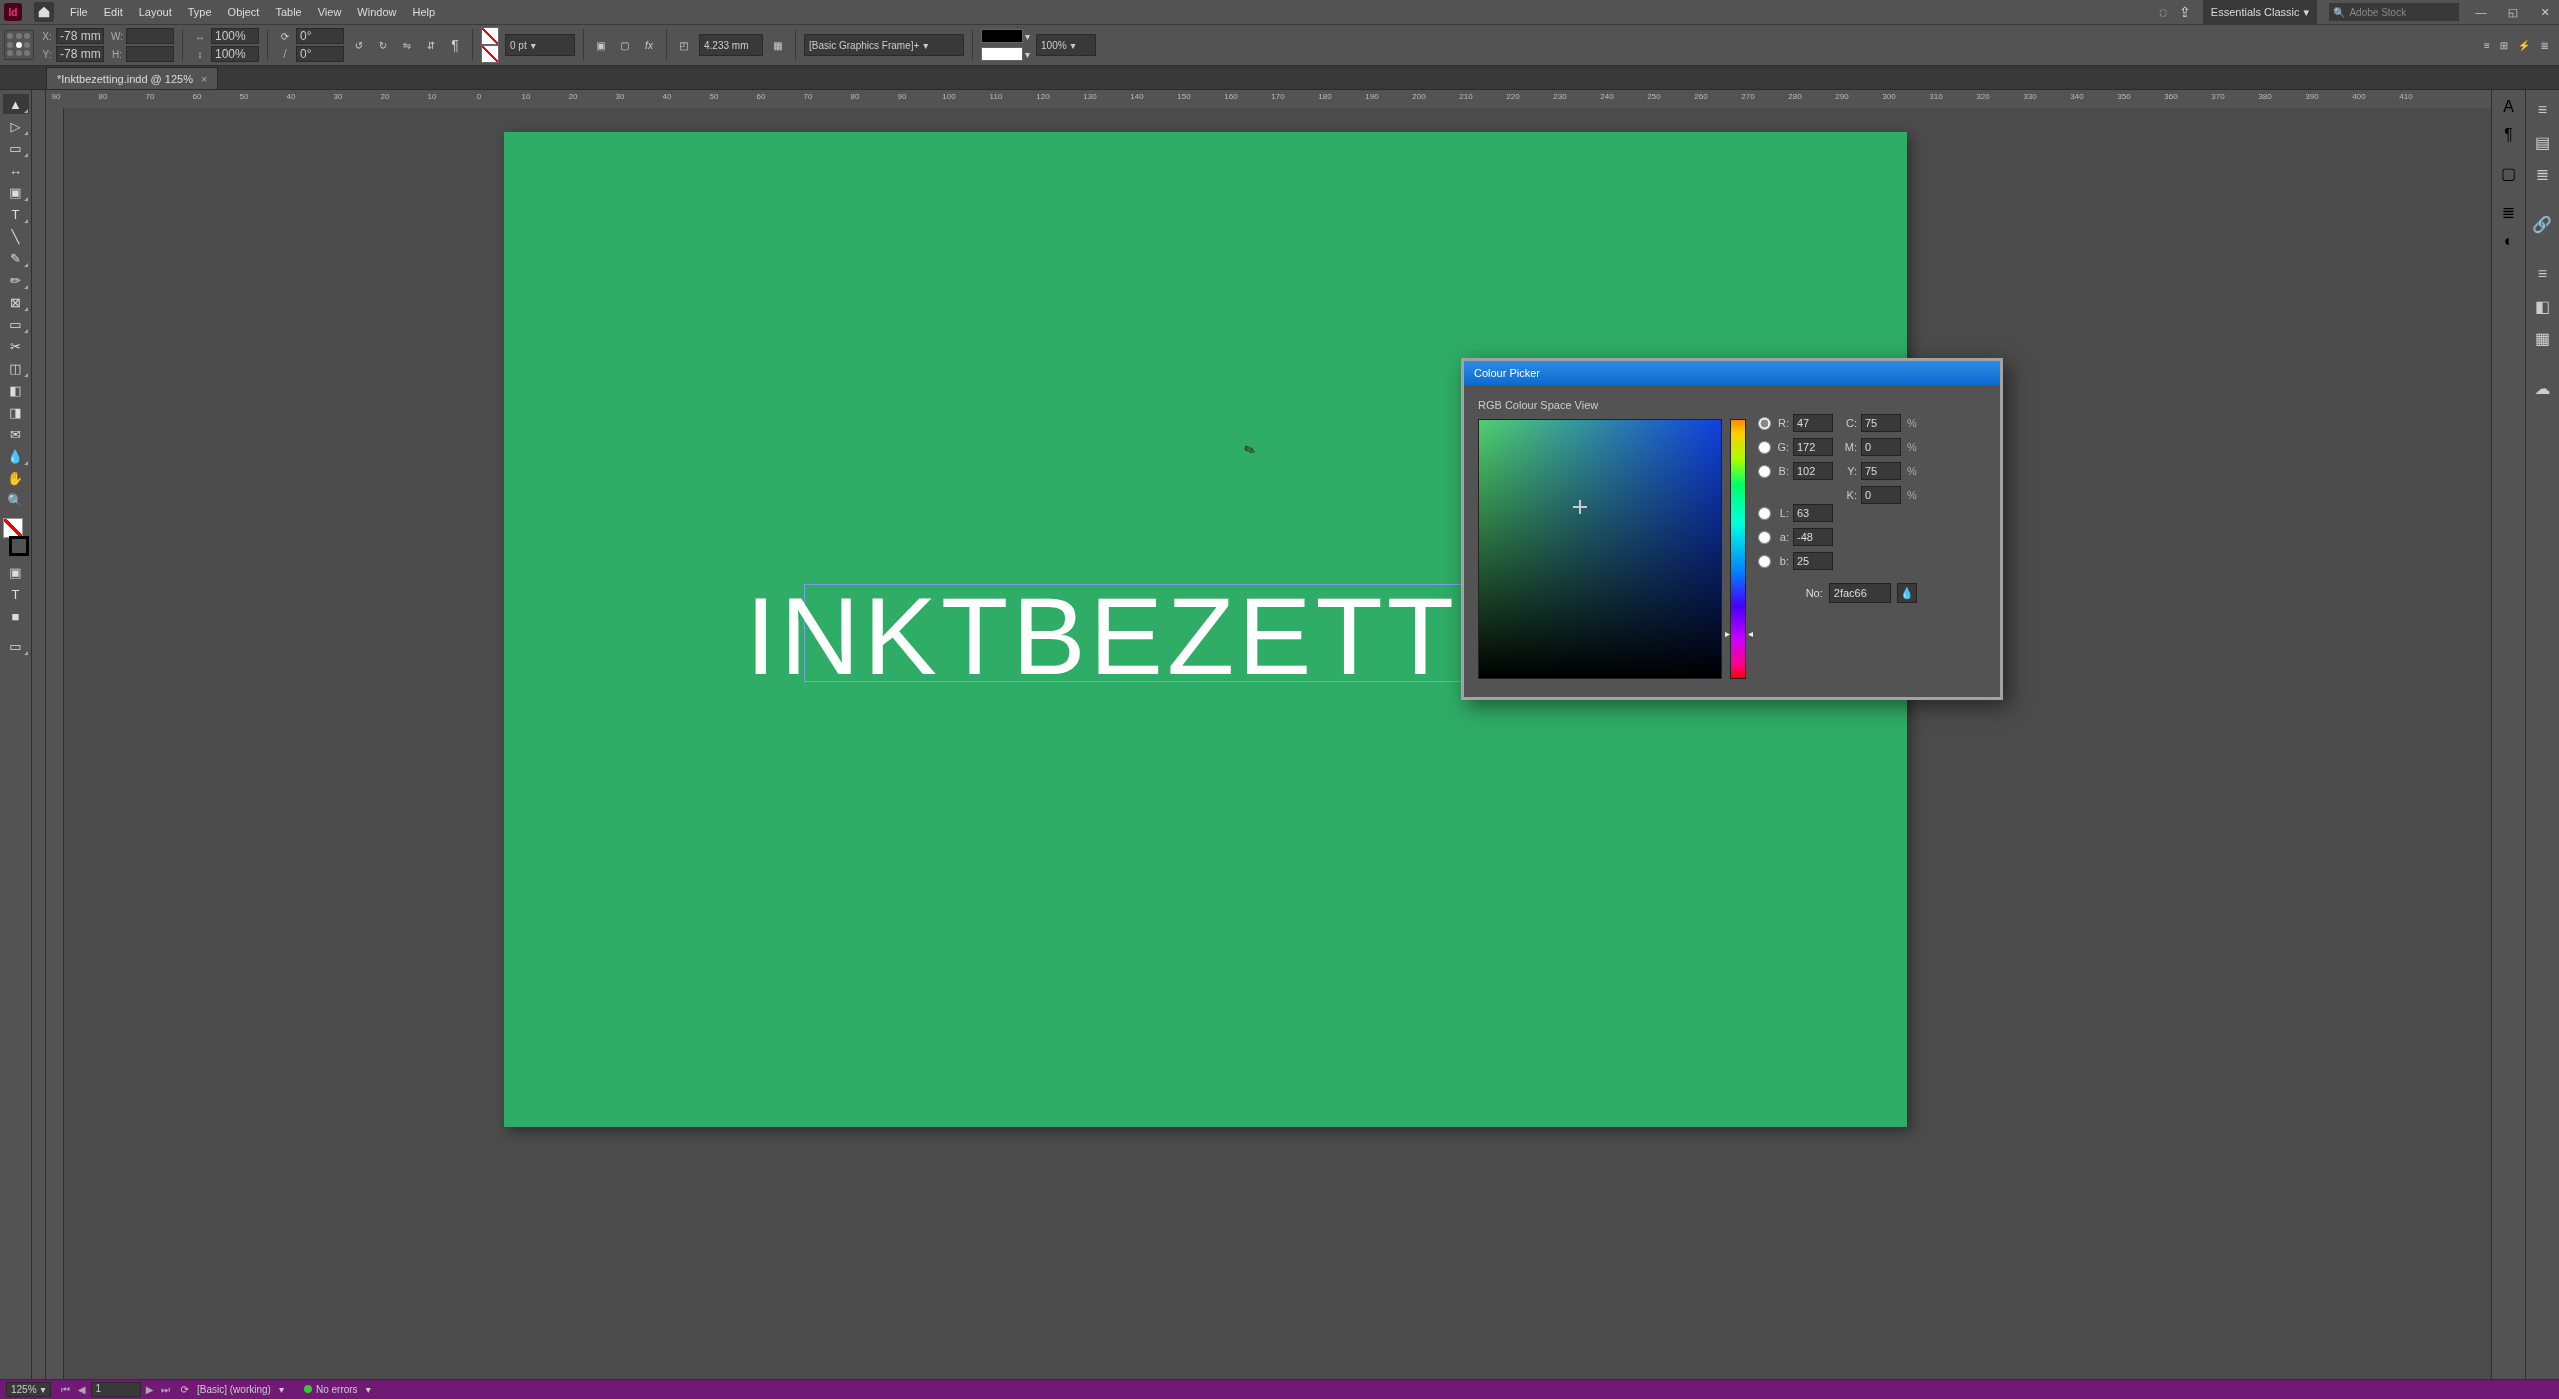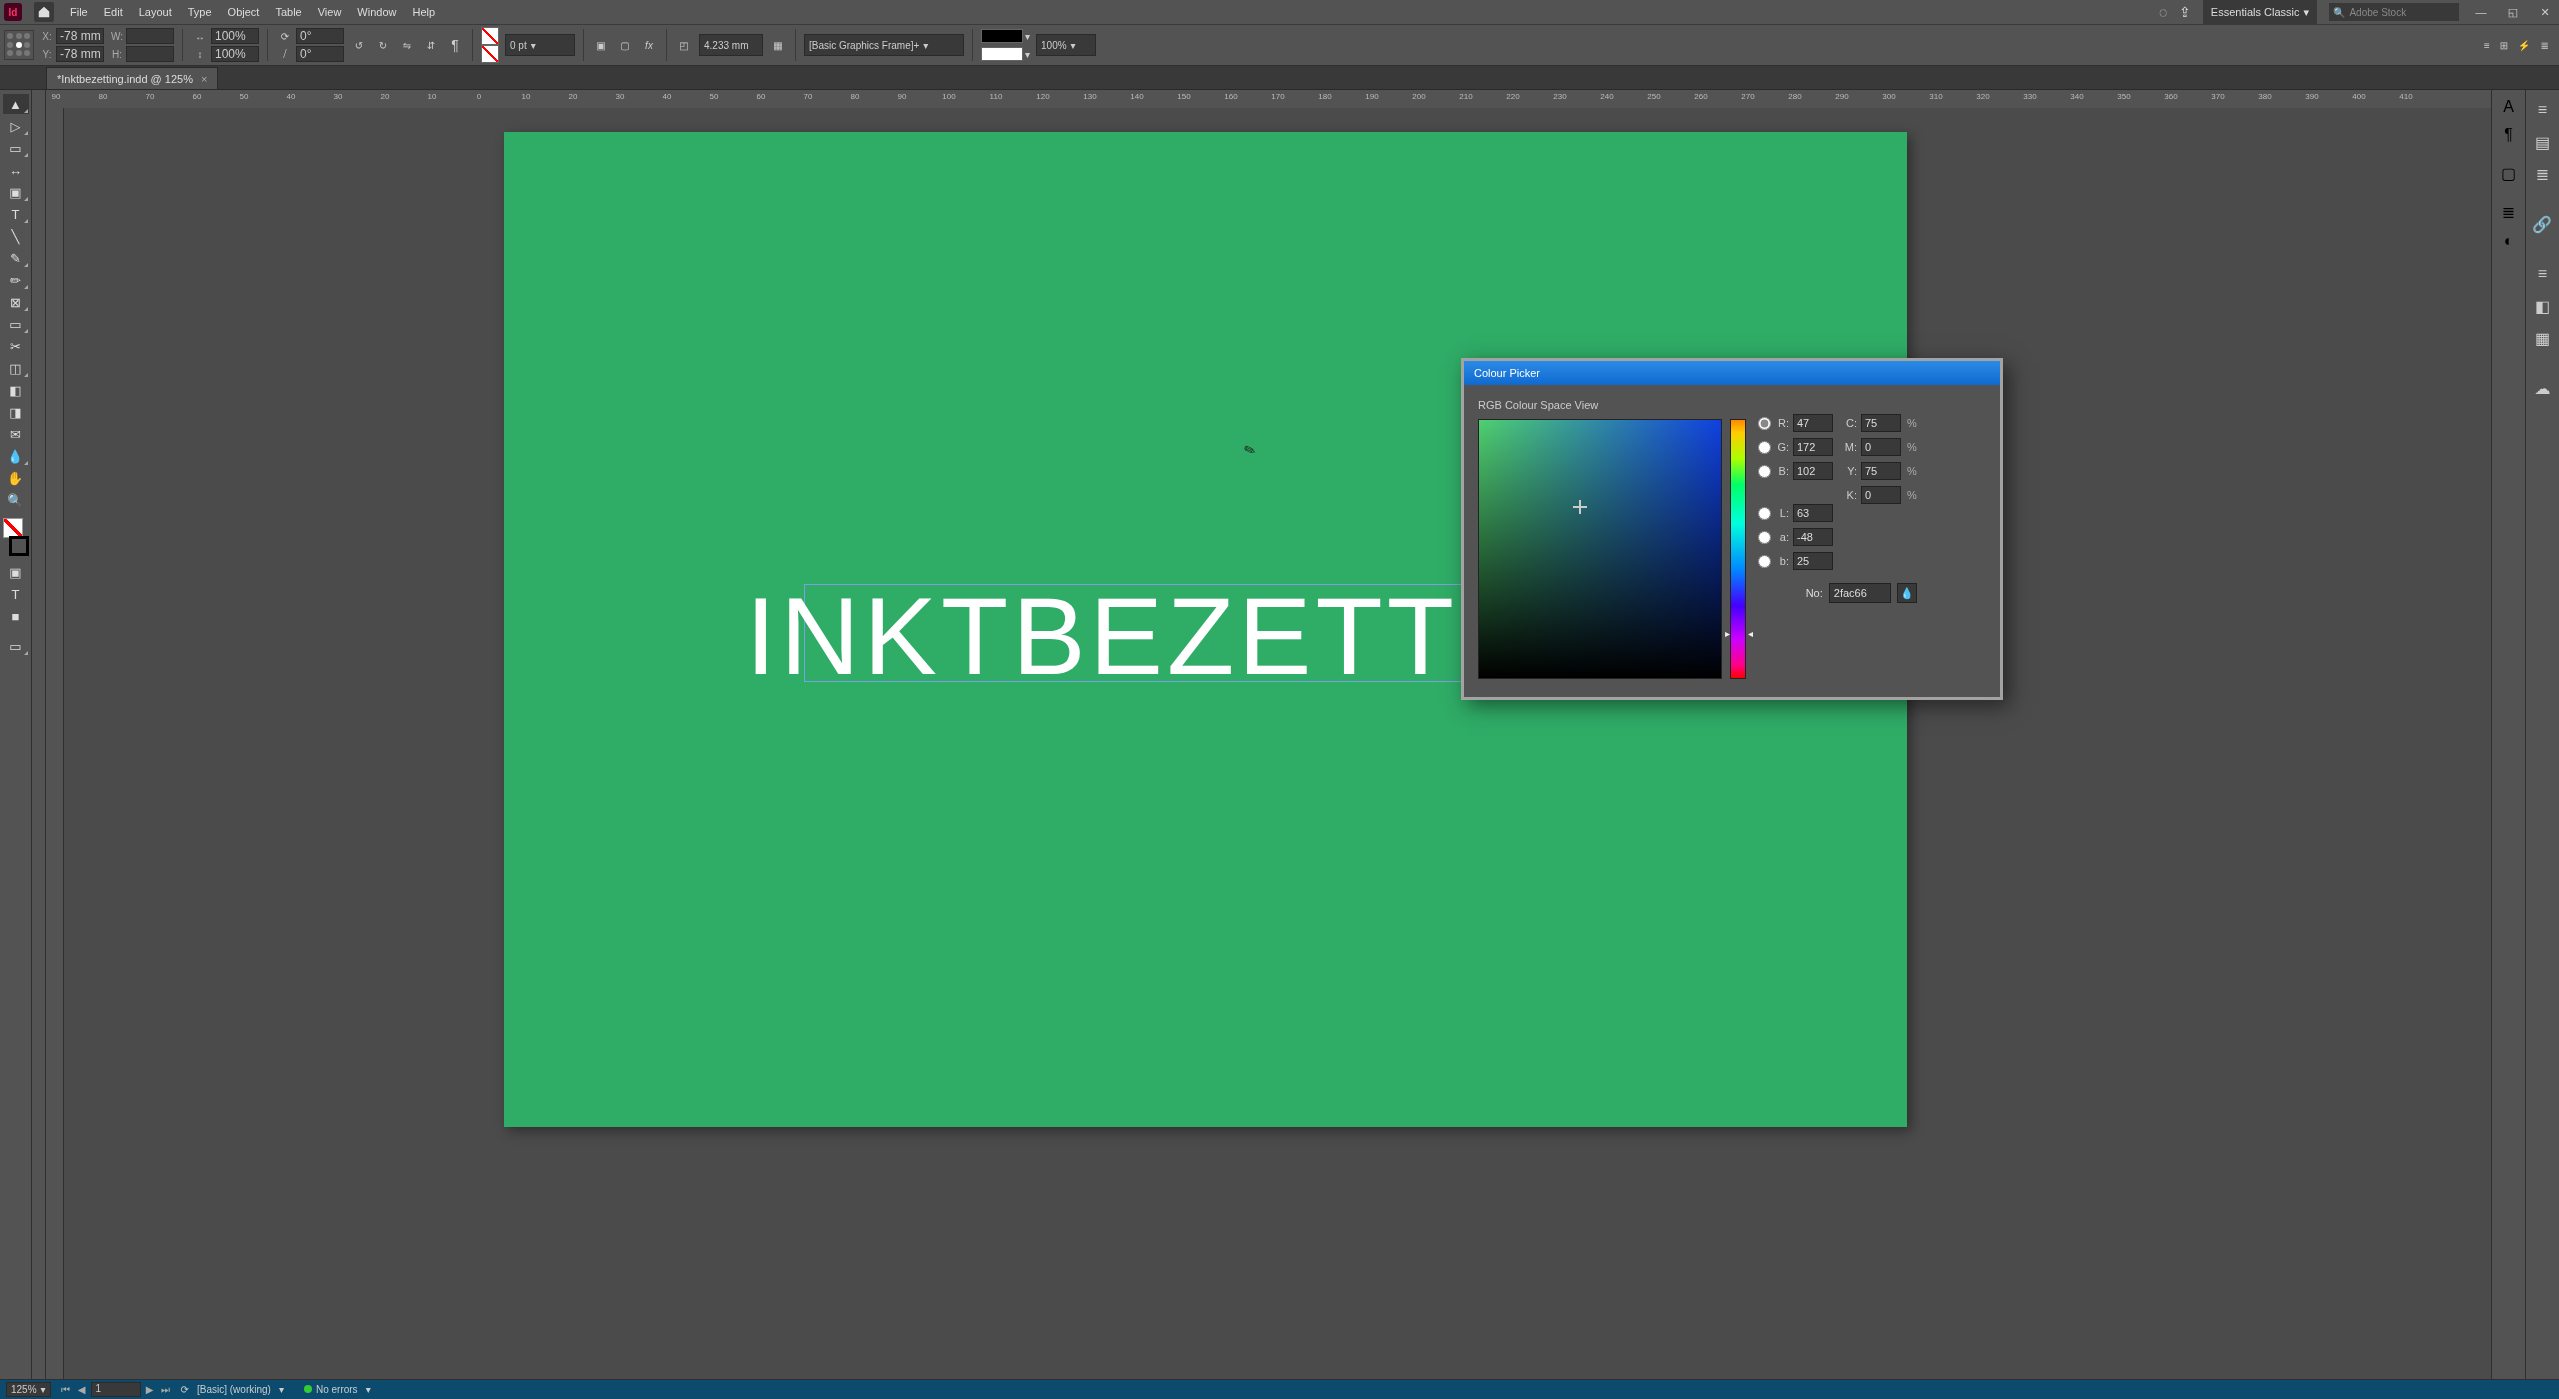--- a/index.html
+++ b/index.html
@@ -96,21 +96,21 @@
 .cf-val { background:#393939; border:1px solid #222; width:40px; height:18px; font-size:11px; color:#ddd; padding:0 3px; display:flex; align-items:center; }
 .cf-val input{ background:transparent; border:none; color:#ddd; width:100%; font-size:11px; outline:none; }
 .cf-pct { color:#aaa; margin-left:2px; }
 .cmyk-col { display:flex; flex-direction:column; gap:4px; margin-left:10px; }
 .hex-row { display:flex; align-items:center; gap:6px; margin-top: 12px; justify-content:flex-end; }
 .hex-field { background:#393939; border:1px solid #222; width:62px; height:20px; padding:0 4px; display:flex; align-items:center; }
 .hex-field input{ background:transparent; border:none; color:#ddd; width:100%; font-size:11px; outline:none; }
 .eyedrop-btn { width:20px; height:20px; background:#393939; border:1px solid #222; display:flex; align-items:center; justify-content:center; }
 
 
-.statusbar { position:absolute; left:0; right:0; bottom:0; height:20px; background:#0c4a6e; border-top:1px solid #2f2f2f; display:flex; align-items:center; font-size:10px; color:#ccc; padding: 0 6px; gap:8px; }
+.statusbar { position:absolute; left:0; right:0; bottom:0; height:20px; background:#701a75; border-top:1px solid #2f2f2f; display:flex; align-items:center; font-size:10px; color:#ccc; padding: 0 6px; gap:8px; }
 .status-sel { background:#393939; border:1px solid #2a2a2a; height:15px; padding:0 4px; display:flex; align-items:center; gap:4px; }
 .page-nav { display:flex; align-items:center; gap:2px; }
 .page-nav span.btn { width:14px; text-align:center; color:#aaa; }
 .page-nav .page-field { background:#393939; border:1px solid #2a2a2a; width:50px; height:15px; padding:0 4px; }
 .status-dot { width:8px; height:8px; border-radius:50%; background:#3c3; display:inline-block; margin-right:4px; }
 
 svg { display:block; }
 </style>
 </head>
 <body>

